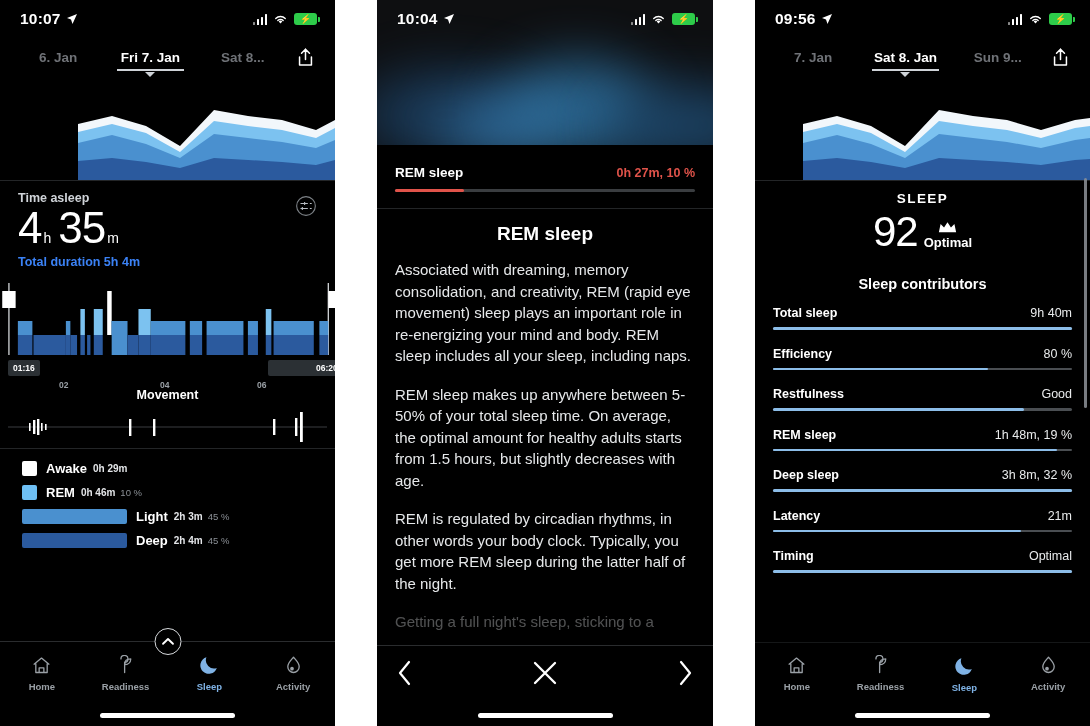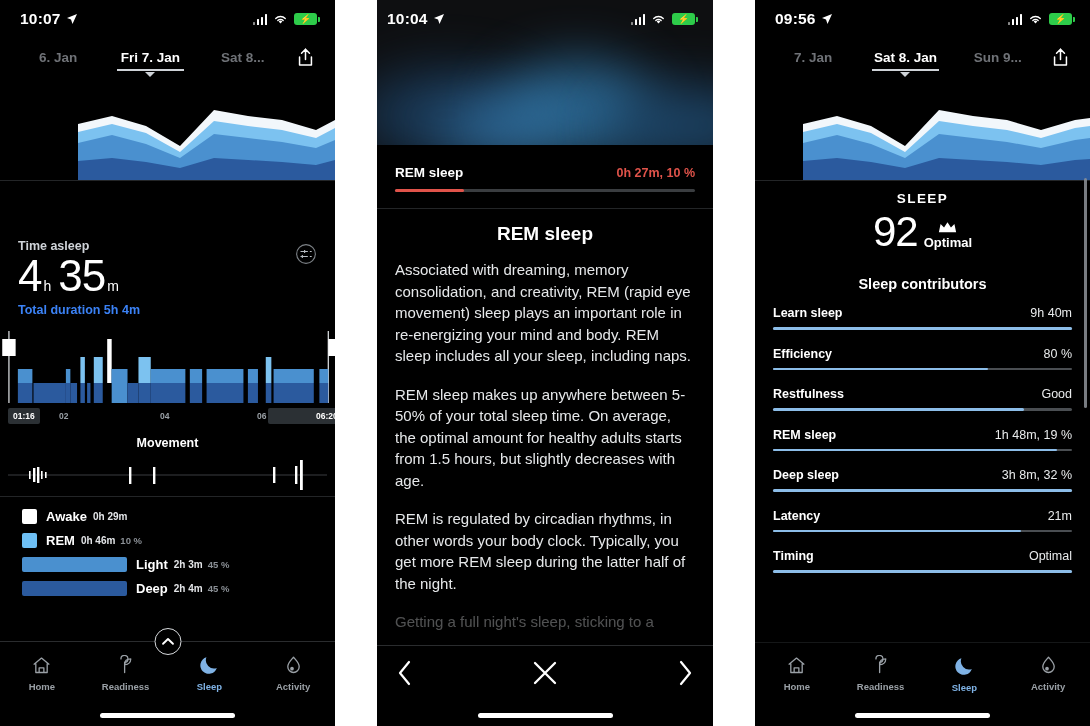--- a/index.html
+++ b/index.html
@@ -65,35 +65,35 @@
   .bigrow { display:flex; align-items:flex-end; margin-top:-2px; }
   .big { color:#fff; font-size:44px; font-weight:300; line-height:50px; letter-spacing:-1px; }
   .bigu { color:#fff; font-size:14px; font-weight:400; padding:0 7px 7px 2px; }
   .total { color:#3b82f6; font-size:12.5px; font-weight:700; margin-top:2px; }
   .cfgicon { position:absolute; right:18px; top:14px; }
 
   
   .hyp { position:relative; margin:14px 0 0 0; height:95px; }
   .hyp svg { display:block; width:100%; height:78px; }
   .axis { position:relative; height:17px; }
-  .tick { position:absolute; top:2px; color:#9aa0a6; font-size:8.5px; font-weight:700; }
+  .tick { position:absolute; top:19px; color:#9aa0a6; font-size:8.5px; font-weight:700; }
   .badge { position:absolute; top:-1px; background:#2b3034; color:#fff;
            font-size:8.5px; font-weight:700; padding:3px 5px; border-radius:2px; }
 
   .movetitle { text-align:center; color:#fff; font-size:12.5px; font-weight:700; margin-top:10px;}
   .movewrap { position:relative; height:46px; }
   .movewrap svg{ display:block; width:100%; height:100%; }
 
   
   .legend { padding:12px 22px 0 22px; }
   .lg { display:flex; align-items:center; margin-bottom:9px; }
   .sw { height:15px; border-radius:2px; margin-right:9px; flex:0 0 auto; }
   .lg-name { color:#fff; font-size:13px; font-weight:700; margin-right:6px; }
   .lg-val { color:#e3e5e8; font-size:10px; font-weight:700; margin-right:5px; }
-  .lg-pct { color:#8b9096; font-size:9.5px; font-weight:700; }
+  .lg-pct { color:#8b9096; font-size:9.5px; font-weight:400; }
 
   
   .navwrap { position:absolute; left:0; right:0; bottom:0; }
   .navtop { position:relative; height:1px; background:#2a2c2e; }
   .chev { position:absolute; left:50%; top:-13px; transform:translateX(-50%);
           width:27px; height:27px; border-radius:50%; background:#000;
           border:1.5px solid #d7dadd; display:flex; align-items:center; justify-content:center;}
   .nav { display:flex; height:62px; align-items:center; }
   .navitem { flex:1; display:flex; flex-direction:column; align-items:center; gap:5px; }
   .navlabel { font-size:9.5px; font-weight:700; color:#9aa0a6; }
@@ -190,21 +190,21 @@
         <path d="M0,100 L0,44 L34,36 L68,46 L102,66 L136,30 L170,36 L204,40 L238,50 L257,40 L257,100 Z" fill="#f2f7fb"></path>
         <path d="M0,100 L0,52 L34,44 L68,53 L102,72 L136,41 L170,46 L204,50 L238,58 L257,48 L257,100 Z" fill="#7cc2f0"></path>
         <path d="M0,100 L0,63 L34,55 L68,64 L102,78 L136,54 L170,58 L204,62 L238,68 L257,60 L257,100 Z" fill="#4a90cf"></path>
         <path d="M0,100 L0,81 L34,78 L68,82 L102,88 L136,78 L170,80 L204,82 L238,85 L257,80 L257,100 Z" fill="#2b5a9e"></path>
       </g>
     </svg>
   </div>
 
   <div class="divline"></div>
 
-  <div class="sect" style="position:relative;margin-top:48px;">
+  <div class="sect" style="position:relative;">
     <div class="lbl-sm">Time asleep</div>
     <div class="bigrow">
       <span class="big">4</span>
       <span class="bigu">h</span>
       <span class="big">35</span>
       <span class="bigu">m</span>
     </div>
     <div class="total">Total duration 5h 4m</div>
     <div class="cfgicon">
       <svg width="22" height="22" viewBox="0 0 24 24">
@@ -353,21 +353,21 @@
         <i></i>
       </div>
   </div>
 </div>
 
 <div class="gap" style="width:42px;"></div>
 
 <div class="phone" id="panel2" style="width:336px;">
 
   <div class="blurhero">
-    <div class="statusbar" style="position:relative;z-index:5;padding-left:10px;">
+    <div class="statusbar" style="position:relative;z-index:5;">
       <div class="sb-time">
         <span>10:04</span>
         <svg width="12" height="12" viewBox="0 0 24 24">
             <path d="M22 2L2 10l8 3 3 9z" fill="#fff"></path>
           </svg>
       </div>
       <div class="sb-right">
         <span class="bars">
             <i></i>
             <i></i>
@@ -502,21 +502,21 @@
         </svg>
       <span class="optimal">Optimal</span>
     </span>
   </div>
 
   <div class="contrib-h">Sleep contributors</div>
 
   <div class="clist">
     <div class="crow">
       <div class="crowtop">
-        <span class="cname">Learn sleep</span>
+        <span class="cname">Total sleep</span>
         <span class="cval">9h 40m</span>
       </div>
       <div class="cbar">
           <i style="width:100%"></i>
         </div>
     </div>
     <div class="crow">
       <div class="crowtop">
         <span class="cname">Efficiency</span>
         <span class="cval">80 %</span>

